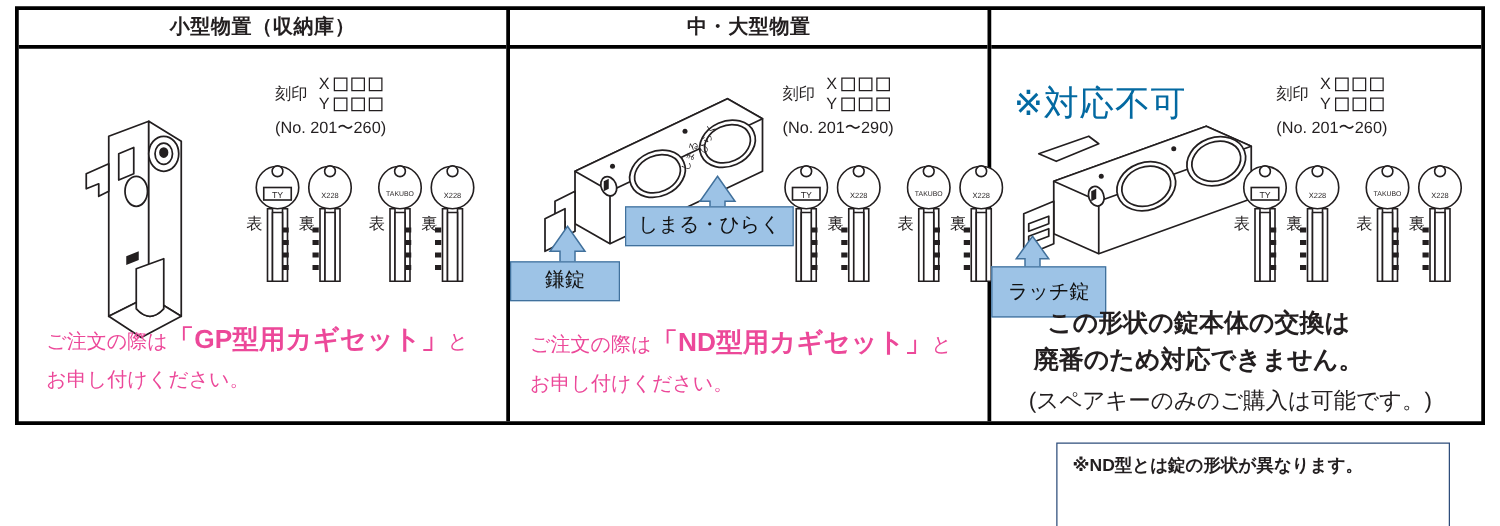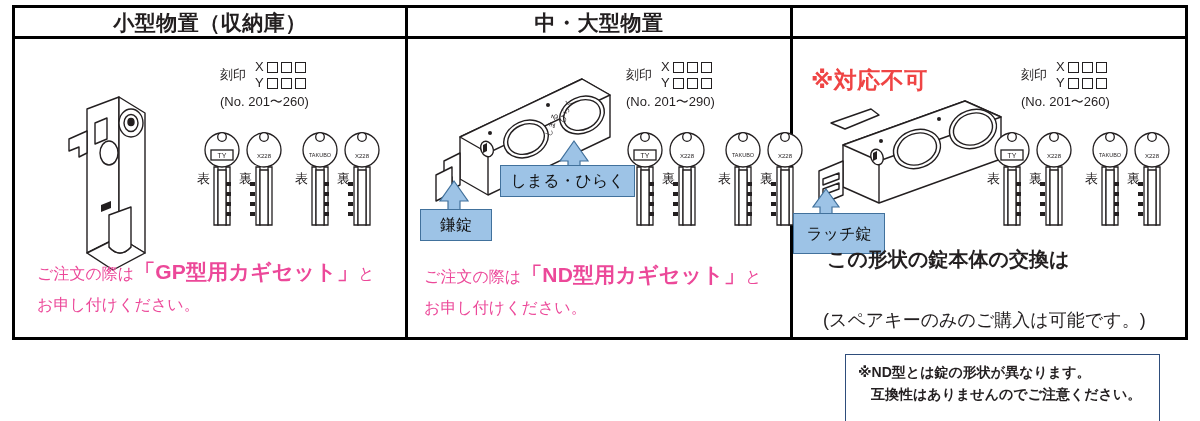--- a/index.html
+++ b/index.html
@@ -40,21 +40,21 @@
   .panel-header {
     height: 31px;
     flex: 0 0 31px;
     border-bottom: 3px solid #000;
     display: flex;
     align-items: center;
     justify-content: center;
     box-sizing: border-box;
   }
   .panel-header-title {
-    font-size: 21px;
+    font-size: 16px;
     font-weight: bold;
     letter-spacing: 0.5px;
     line-height: 1;
     white-space: nowrap;
   }
 
   .panel-body {
     position: relative;
     flex: 1 1 auto;
   }
@@ -143,23 +143,23 @@
   }
   .order-text .emph {
     font-size: 21px;
     font-weight: bold;
     letter-spacing: 0.2px;
   }
 
   
   .nogo-label {
     position: absolute;
-    color: #ef4444;
-    font-weight: bold;
-    font-size: 23px;
+    color: #0369a1;
+    font-weight: normal;
+    font-size: 28px;
     line-height: 1;
     white-space: nowrap;
     letter-spacing: 0.5px;
   }
   .nogo-message {
     position: absolute;
     font-size: 20px;
     font-weight: bold;
     line-height: 1.45;
     white-space: nowrap;
@@ -440,21 +440,21 @@
       </div>
       <div class="callout" style="left:92px; top:126px; width:135px; height:32px;">
         <span>しまる・ひらく</span>
       </div>
 
       <div class="callout-arrow" style="left:30px; top:140px;">
         <svg width="32" height="48" viewBox="0 0 32 48">
           <path d="M16 2 L30 22 L22 22 L22 46 L10 46 L10 22 L2 22 Z" fill="#9dc3e6" stroke="#41719c" stroke-width="1.2"></path>
         </svg>
       </div>
-      <div class="callout" style="left:12px; top:170px; width:72px; height:32px;">
+      <div class="callout" style="left:0; top:170px; width:88px; height:32px;">
         <span>鎌錠</span>
       </div>
 
       <div class="order-text" style="left:16px; top:218px;">
         <div>
           <span>ご注文の際は</span><span class="emph">「</span><span class="emph">ND型用カギセット</span><span class="emph">」</span><span>と</span>
         </div>
         <div>お申し付けください。</div>
       </div>
 
@@ -580,24 +580,24 @@
         <svg width="30" height="44" viewBox="0 0 30 44">
           <path d="M15 2 L28 20 L21 20 L21 42 L9 42 L9 20 L2 20 Z" fill="#9dc3e6" stroke="#41719c" stroke-width="1.2"></path>
         </svg>
       </div>
       <div class="callout" style="left:0px; top:174px; width:92px; height:41px;">
         <span>ラッチ錠</span>
       </div>
 
       <div class="nogo-message" style="left:34px; top:206px;">
         <div>この形状の錠本体の交換は</div>
+        <div>廃番のため対応できません。</div>
       </div>
       <div class="nogo-sub" style="left:30px; top:272px;">(スペアキーのみのご購入は可能です。)</div>
 
     </div>
   </div>
 
 </div>
 
 <div class="note-box">
   <div class="note-line">※ND型とは錠の形状が異なります。</div>
-  <div class="note-line indent">互換性はありませんのでご注意ください。</div>
 </div>
 
 </body></html>

